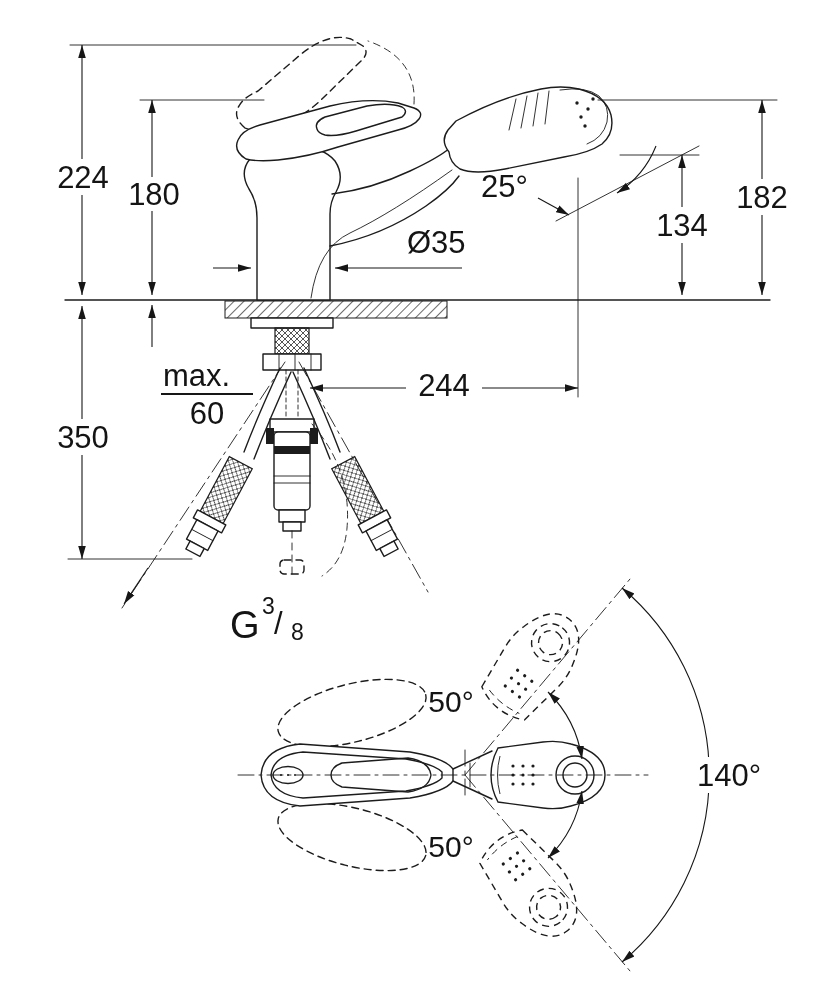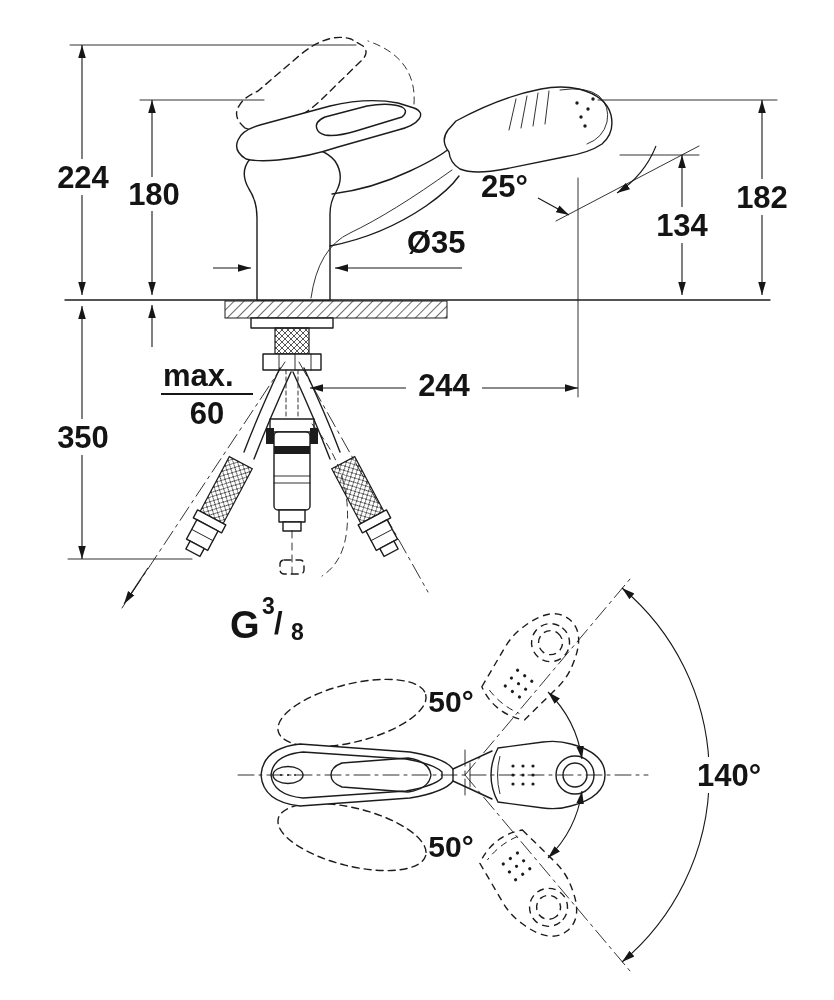--- a/index.html
+++ b/index.html
@@ -1,16 +1,16 @@
 <!DOCTYPE html>
 <html><head>
 <meta charset="utf-8">
 <style>
   html,body{margin:0;padding:0;background:#fff;}
-  .stage{position:relative;width:834px;height:1000px;background:#fff;overflow:hidden;font-weight:bold;}
+  .stage{position:relative;width:834px;height:1000px;background:#fff;overflow:hidden;}
   svg{display:block;}
   .ln   {fill:none;stroke:#1c1c1c;stroke-width:1.4;stroke-linecap:round;stroke-linejoin:round;}
   .thin {fill:none;stroke:#1c1c1c;stroke-width:0.9;stroke-linecap:round;}
   .sw   {fill:#ffffff;stroke:#1c1c1c;stroke-width:1.4;stroke-linejoin:round;}
   .dim  {fill:none;stroke:#161616;stroke-width:1.1;}
   .dash5{stroke-dasharray:7 5;}
   .dash4{stroke-dasharray:4 3;}
   .dashdot{stroke-dasharray:16 5 3 5;}
   .dk   {fill:#1c1c1c;stroke:none;}
   .bg   {fill:#ffffff;stroke:none;}

